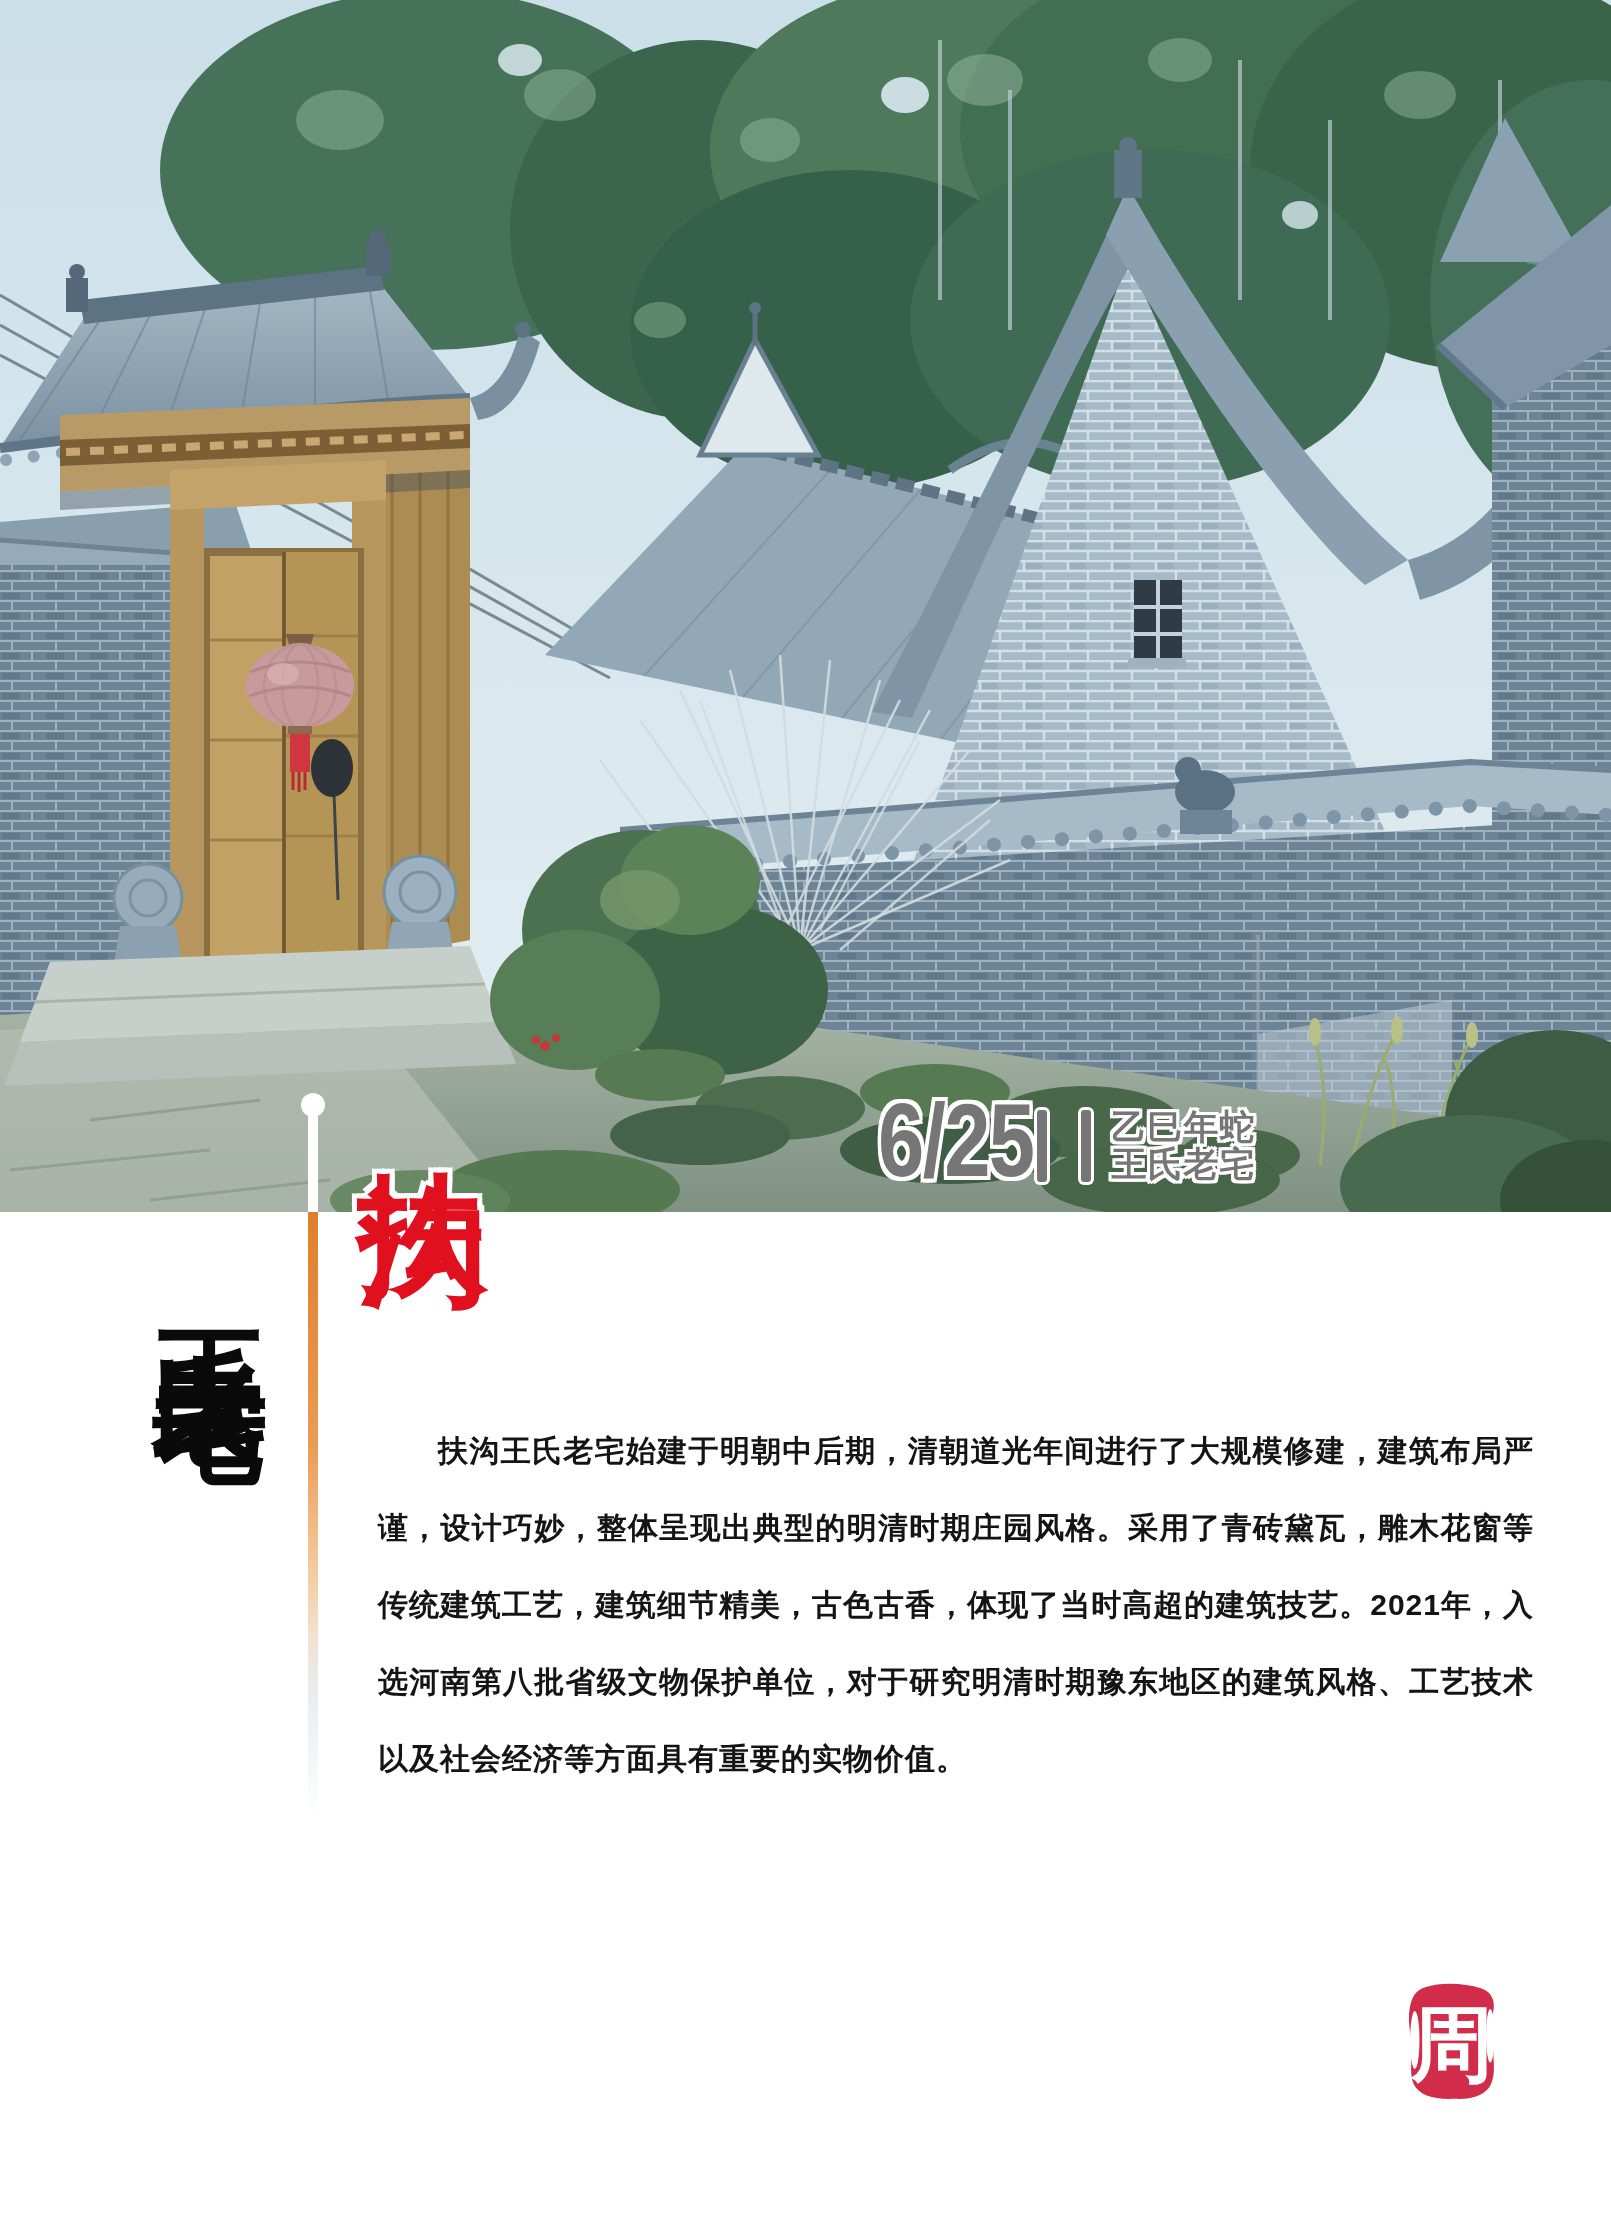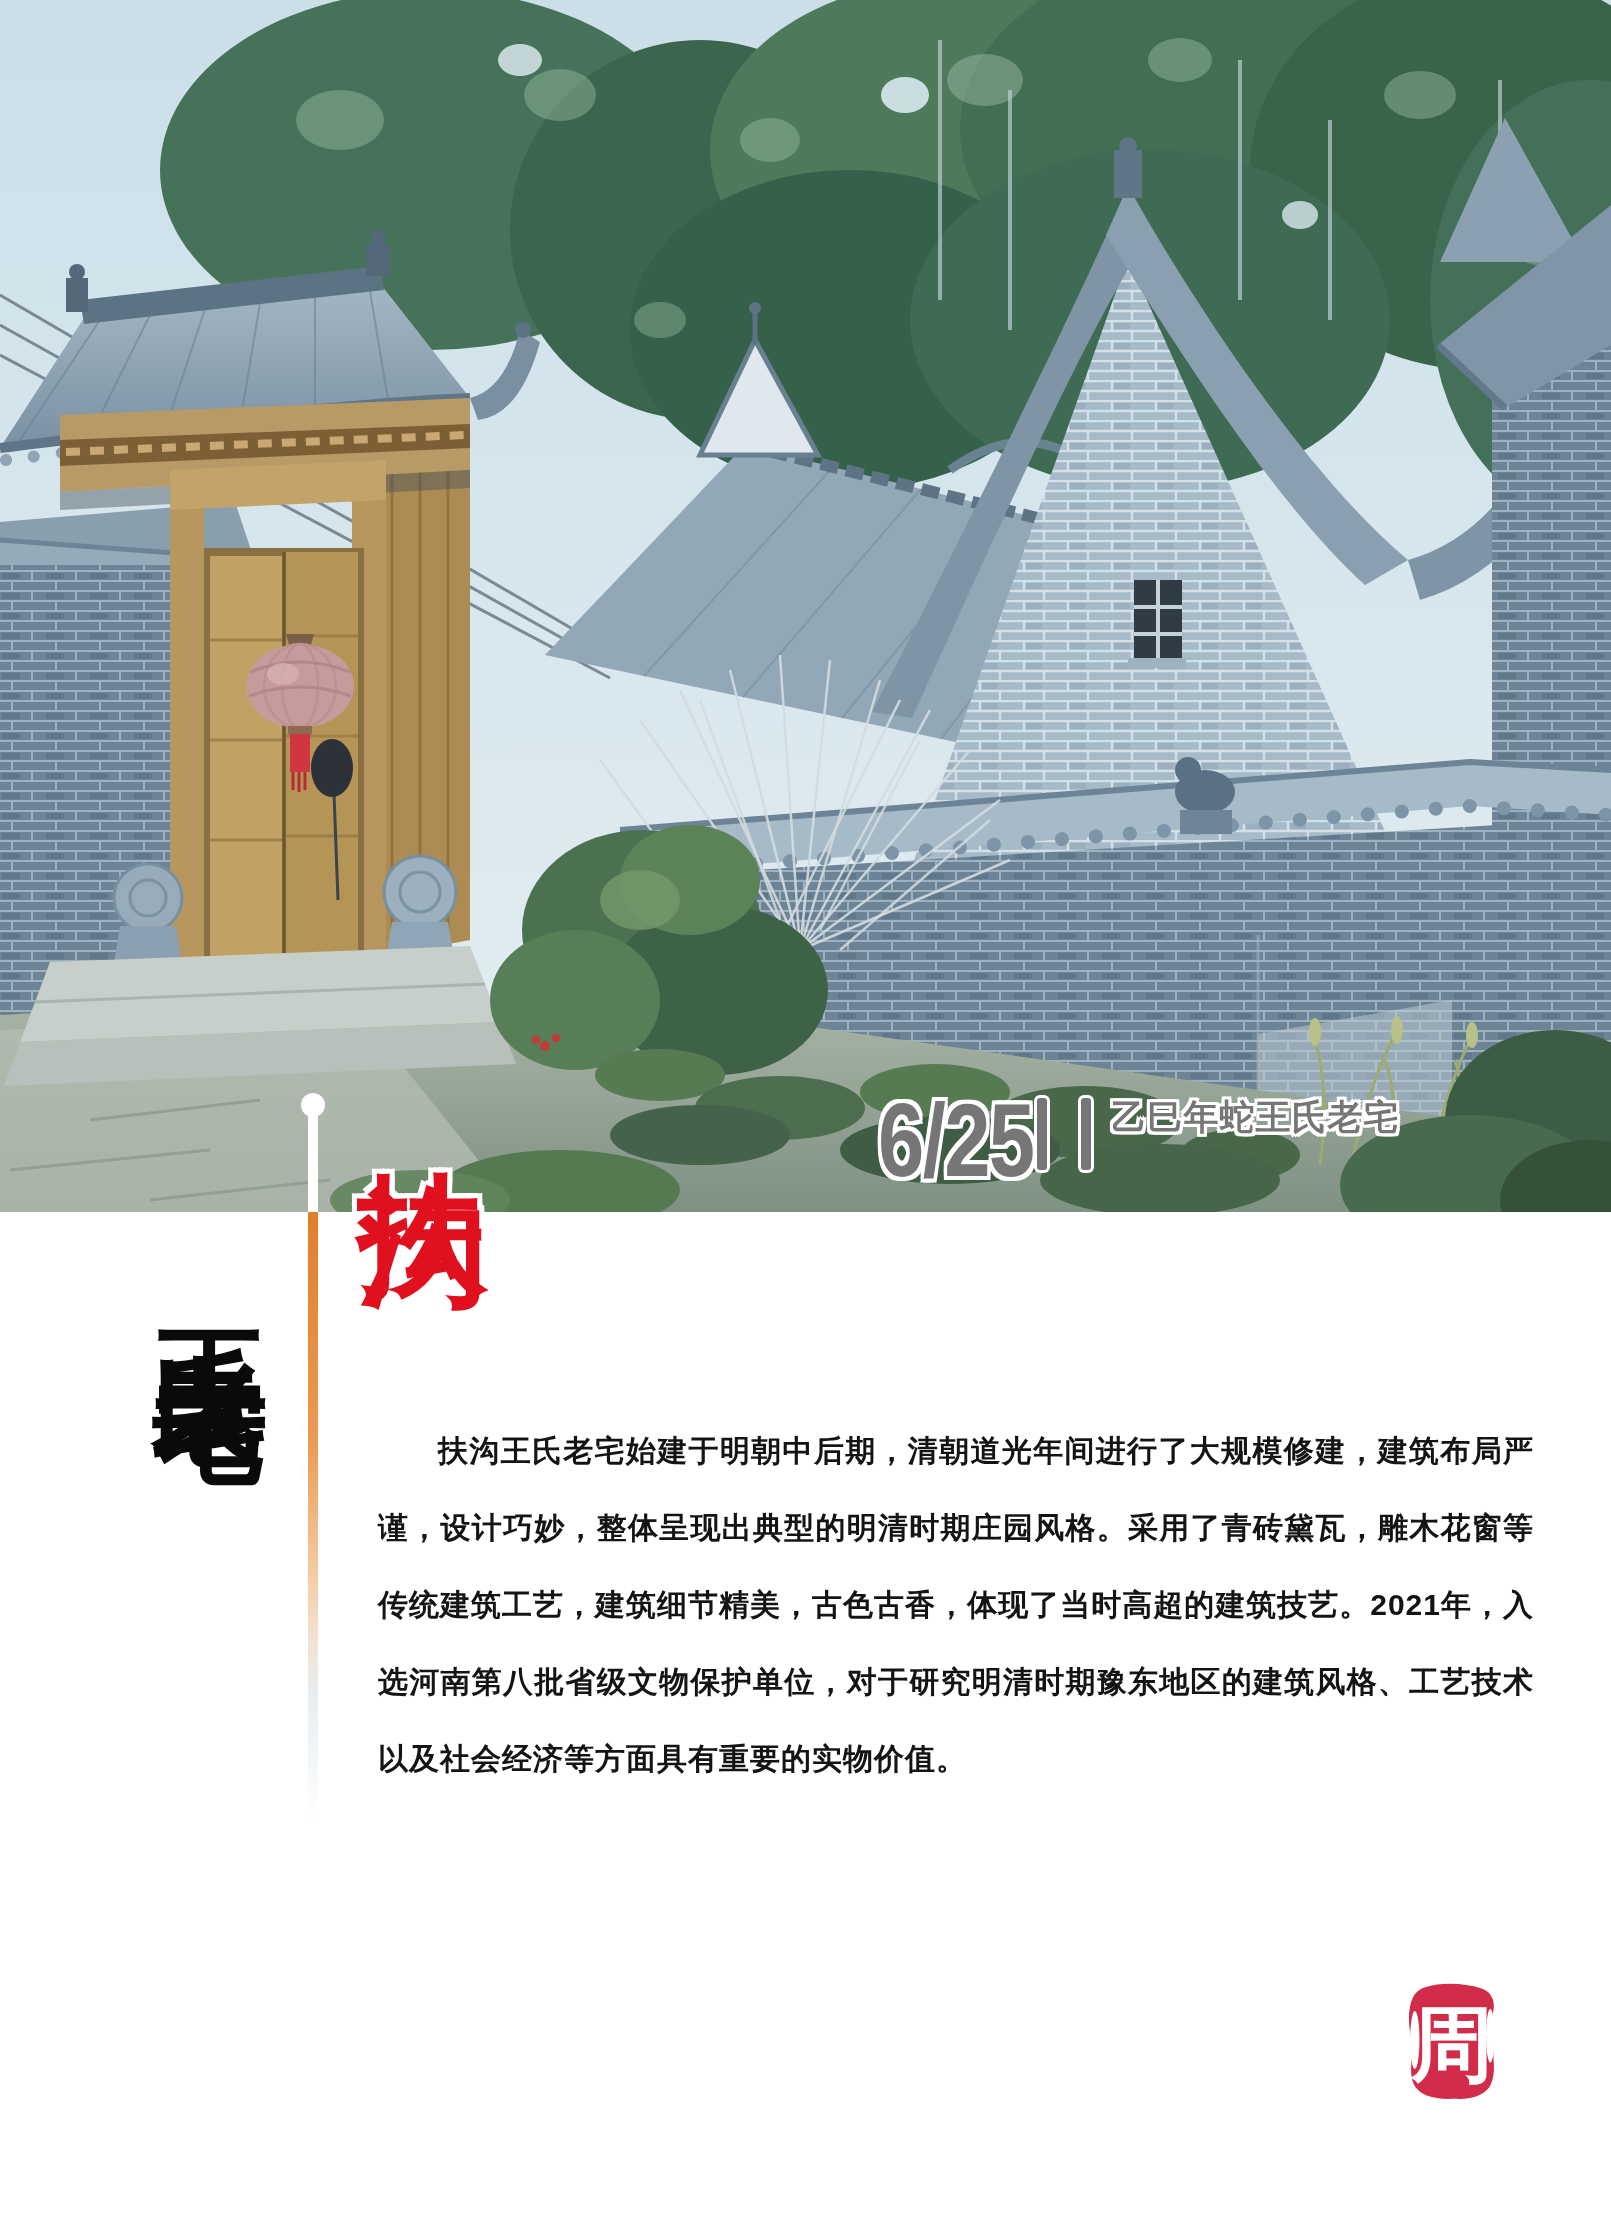--- a/index.html
+++ b/index.html
@@ -1,33 +1,33 @@
 <!DOCTYPE html>
 <html><head>
 <meta charset="utf-8">
 <style>
   html,body{margin:0;padding:0;background:#ffffff;}
   .page{position:relative;width:1611px;height:2222px;background:#ffffff;overflow:hidden;
         font-family:"Liberation Sans",sans-serif;}
   .photo{position:absolute;left:0;top:0;width:1611px;height:1212px;display:block;}
 
   
-  .date-bar{position:absolute;left:878px;top:1098px;height:84px;display:flex;align-items:flex-start;
+  .date-bar{position:absolute;left:878px;top:1098px;height:84px;display:flex;align-items:flex-end;
             z-index:5;color:#767676;font-weight:bold;}
   .outl{text-shadow:-4px -4px 0 #fff,4px -4px 0 #fff,-4px 4px 0 #fff,4px 4px 0 #fff,
         -4px 0 0 #fff,4px 0 0 #fff,0 -4px 0 #fff,0 4px 0 #fff;}
   .outl-s{text-shadow:-3px -3px 0 #fff,3px -3px 0 #fff,-3px 3px 0 #fff,3px 3px 0 #fff,
         -3px 0 0 #fff,3px 0 0 #fff,0 -3px 0 #fff,0 3px 0 #fff;}
   .date-num{font-size:104px;line-height:84px;transform:scaleX(.8);transform-origin:left center;
             margin-right:-47px;letter-spacing:-2px;}
   .vbar{width:10px;height:72px;background:#767676;border-radius:3px;box-shadow:0 0 0 3px #fff;}
   .vbar.b1{margin:0 14px 0 12px;}
   .vbar.b2{margin:0 20px 0 20px;}
   .weekday{font-size:64px;line-height:84px;letter-spacing:1px;}
-  .lunar{display:flex;flex-direction:row;justify-content:center;font-size:35px;line-height:37px;
+  .lunar{display:flex;flex-direction:column;justify-content:center;font-size:35px;line-height:37px;
          letter-spacing:1px;}
 
   
   .marker-dot{position:absolute;left:301px;top:1093px;width:24px;height:24px;border-radius:50%;
               background:#ffffff;z-index:4;}
   .line-white{position:absolute;left:308px;top:1104px;width:10px;height:108px;background:#ffffff;z-index:4;}
   .line-grad{position:absolute;left:308px;top:1212px;width:10px;height:608px;z-index:4;
      background:linear-gradient(to bottom,#df7f2c 0%,#ea9b55 38%,#f5cda4 60%,#f1e2d2 70%,
                 #e7eef2 80%,rgba(231,238,242,0) 100%);}
 

